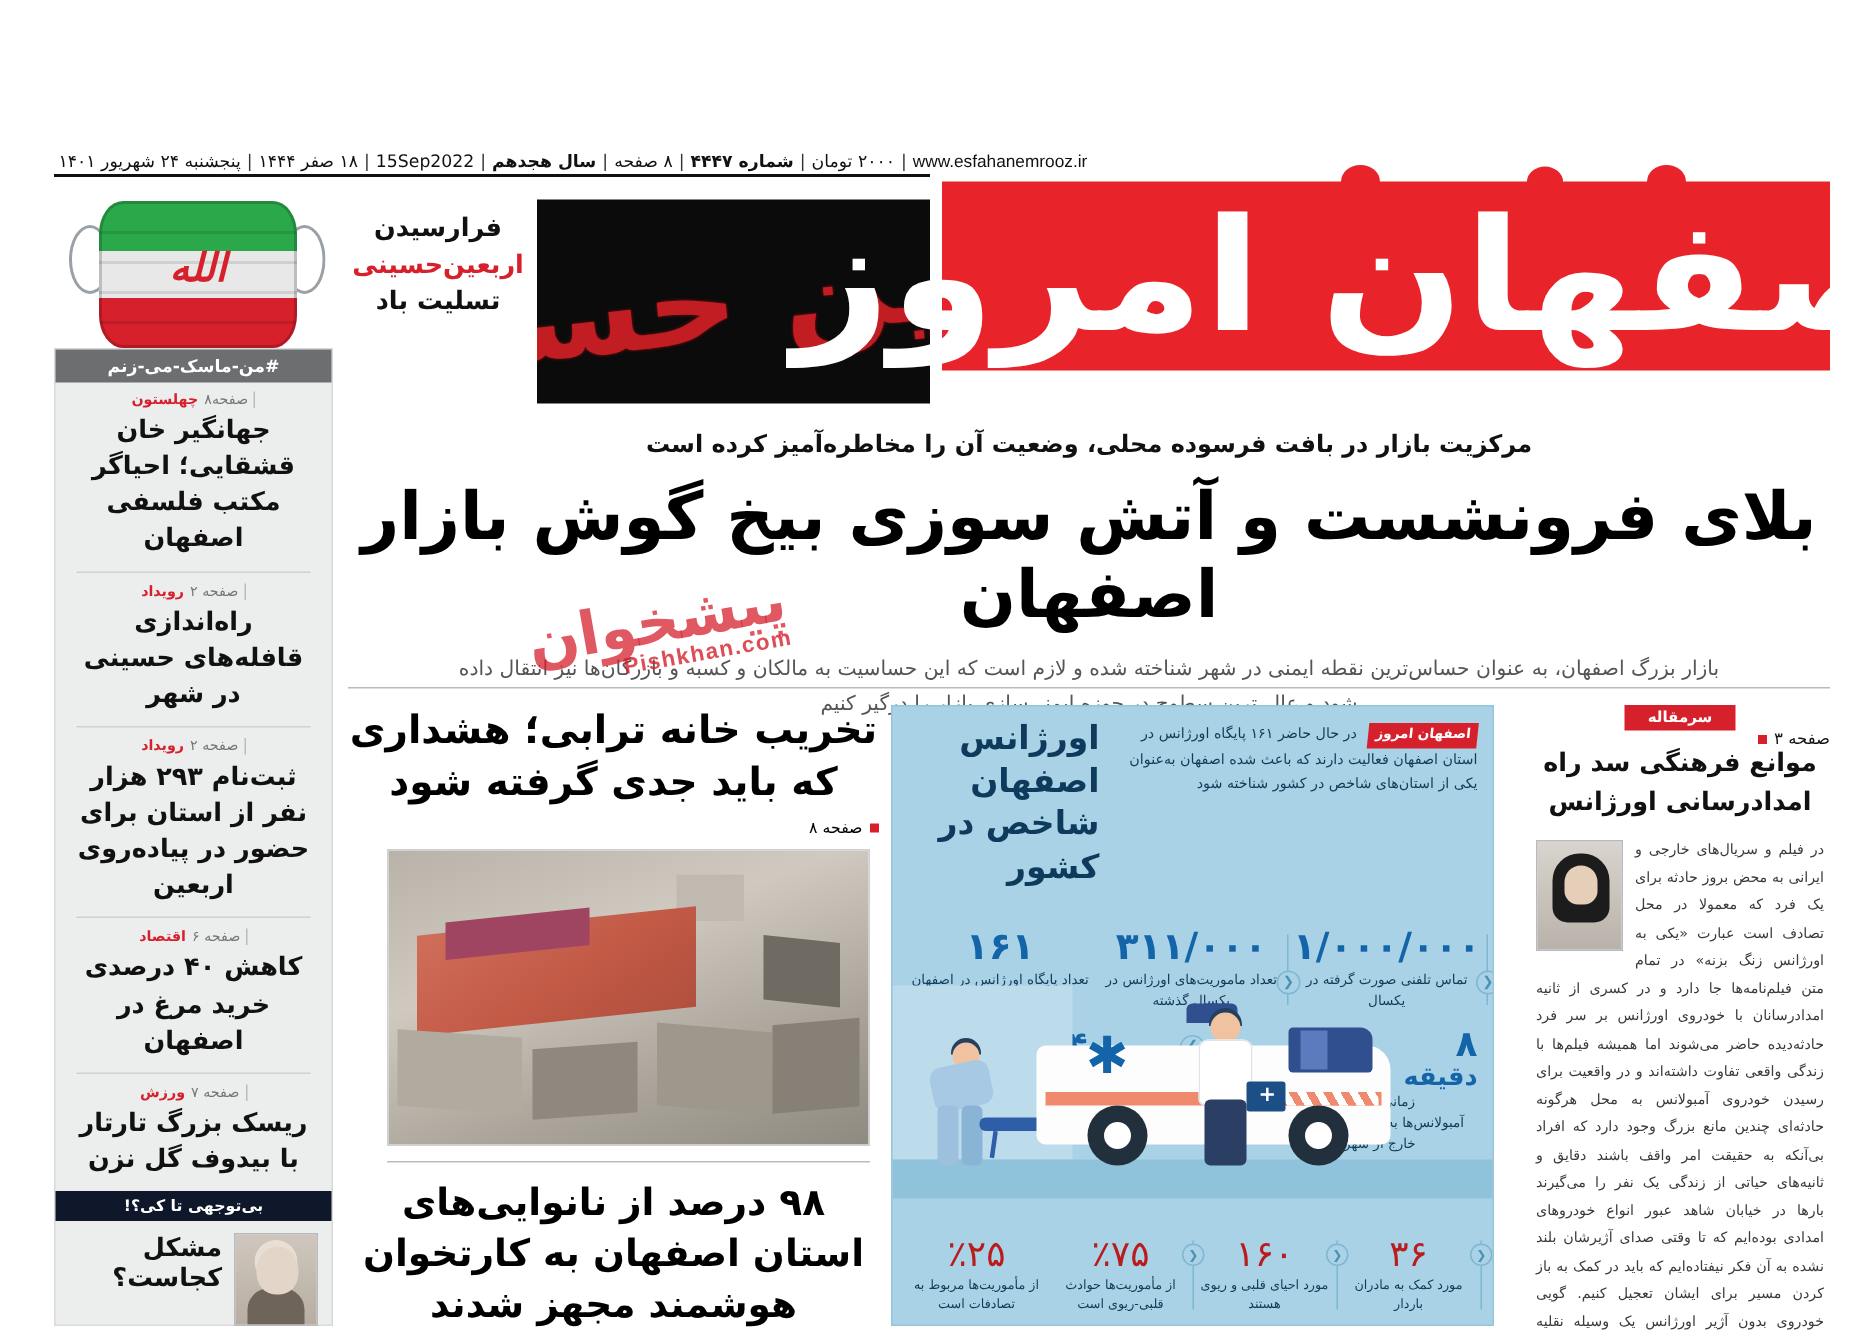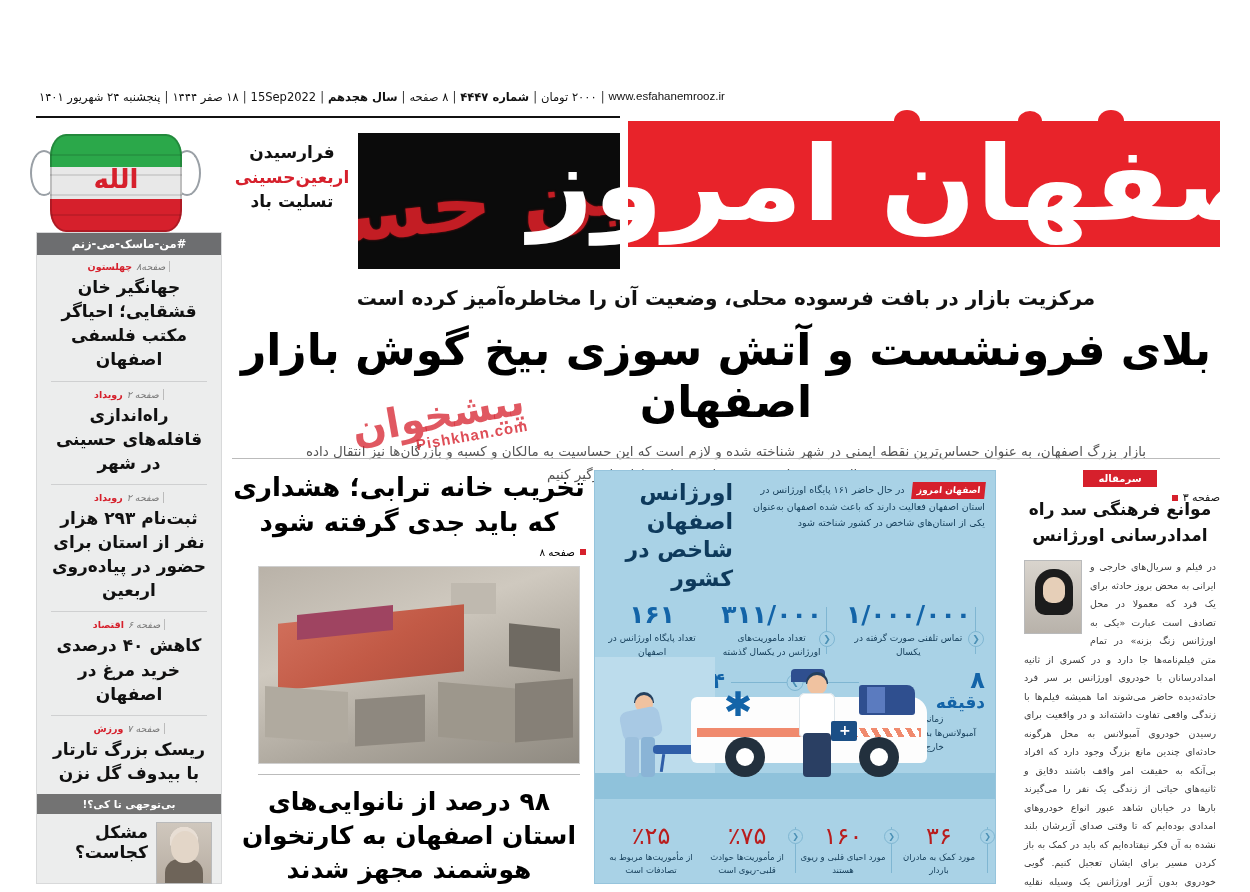--- a/index.html
+++ b/index.html
@@ -12,21 +12,21 @@
   }
   #page {
     position: relative;
     width: 1250px; height: 892px;
     background: #fff;
   }
 
   
   .topbar {
     position: absolute; left: 36px; top: 90px; width: 584px; height: 24px;
-    display: flex; flex-direction: row-reverse; align-items: flex-start;
+    display: flex; flex-direction: row-reverse; align-items: flex-end;
     justify-content: flex-start; gap: 0px;
     font-size: 11.5px; color: #111; white-space: nowrap;
     direction: rtl;
   }
   .topbar .seg { padding: 0 3px; }
   .topbar .sep { color: #333; padding: 0 1px; }
   .topbar .bold { font-weight: bold; letter-spacing: .4px; }
   .topbar .url { font-family: "Liberation Sans", sans-serif; direction: ltr; font-size: 11.5px; }
   .topline {
     position: absolute; left: 36px; top: 116px; width: 584px;
@@ -59,21 +59,21 @@
     letter-spacing: -2px; transform: scaleX(1.08);
     white-space: nowrap;
   }
   .mast-dot {
     position: absolute; top: -10px; right: 178px;
     width: 24px; height: 20px; background: #e8232a; border-radius: 50% 50% 0 0;
   }
 
   
   .maskwrap {
-    position: absolute; left: 28px; top: 128px; width: 175px; height: 110px;
+    position: absolute; left: 44px; top: 128px; width: 175px; height: 110px; font-style: italic;
   }
   .mask-body {
     position: absolute; left: 22px; top: 6px; width: 132px; height: 98px;
     border-radius: 16px / 22px;
     overflow: hidden;
     background: linear-gradient(#2ba84a 0 34%, #e8e8e8 34% 66%, #d6202c 66% 100%);
     box-shadow: inset 0 0 0 2px rgba(0,0,0,.18);
   }
   .mask-pleat { position:absolute; left:0; right:0; height:2px; background:rgba(0,0,0,.10); }
   .mask-emblem {
@@ -108,21 +108,21 @@
     white-space: nowrap; line-height: 1;
     text-shadow: 0 0 2px #8e1216;
   }
 
   
   .lead {
     position: absolute; left: 232px; top: 286px; width: 988px;
     direction: rtl; text-align: center;
   }
   .lead-kicker {
-    font-size: 20px; font-weight: bold; color: #111; margin-bottom: 14px;
+    font-size: 16px; font-weight: bold; color: #111; margin-bottom: 14px;
   }
   .lead-title {
     font-size: 44px; font-weight: bold; color: #000; line-height: 1.18;
     letter-spacing: -.5px;
   }
   .lead-sub {
     margin-top: 12px; font-size: 13.5px; color: #555; line-height: 1.75;
     padding: 0 60px;
   }
   .lead-page {
@@ -157,29 +157,29 @@
     font-size: 11.5px; font-weight: bold; padding: 4px 0; letter-spacing:.2px;
   }
   .sb-items { padding: 6px 10px 0 10px; direction: rtl; }
   .sb-item { margin-bottom: 9px; text-align: center; }
   .sb-tag {
     font-size: 9.5px; margin-bottom: 3px; color: #777;
     display: flex; justify-content: center; align-items: center; gap: 4px;
     flex-direction: row-reverse;
   }
   .sb-tag b { color: #d6202c; font-size: 9.5px; }
-  .sb-tag span { border-right: 1px solid #bbb; padding-right: 4px; font-style: italic; }
+  .sb-tag span { border-right: 1px solid #bbb; padding-right: 4px; }
   .sb-desc { font-size: 9.5px; color: #8a8a8a; line-height: 1.55; margin-bottom: 3px; }
   .sb-title { font-size: 17px; font-weight: bold; color: #111; line-height: 1.42; }
   .sb-divider { border-top: 1px solid #cfd0d1; margin: 7px 4px; }
 
   
   .opbox { margin-top: auto; }
   .op-banner {
-    background: #737373; color: #fff; font-size: 10.5px; font-weight: bold;
+    background: #0f172a; color: #fff; font-size: 10.5px; font-weight: bold;
     text-align: center; padding: 4px 0;
   }
   .op-body {
     display: flex; flex-direction: row-reverse; padding: 8px 9px 9px 9px;
     direction: rtl; gap: 8px; align-items: flex-start;
   }
   .op-left { flex: 1; }
   .op-title { font-size: 17px; font-weight: bold; color: #111; margin-bottom: 22px; }
   .op-photo {
     width: 56px; height: 62px; flex: 0 0 56px;
@@ -248,21 +248,21 @@
   }
   .info-lead {
     flex: 1; font-size: 9.5px; color: #123b57; line-height: 1.7; text-align: right;
     padding-top: 3px;
   }
   .info-badge {
     display:inline-block; background:#d6202c; color:#fff; font-size:9px;
     font-weight:bold; padding: 1px 5px; margin-left: 4px; transform: skewX(-6deg);
   }
   .stats {
-    display:flex; flex-direction: row-reverse; padding: 4px 20px 6px 8px; gap: 16px;
+    display:flex; flex-direction: row-reverse; padding: 4px 4px 6px 8px; gap: 0; margin-top: 16px;
   }
   .stat { flex: 1; text-align: center; padding: 0 4px; position: relative; }
   .stat + .stat::after {
     content:""; position:absolute; right: -1px; top: 6px; bottom: 6px;
     width: 1px; background: #7fb6d2;
   }
   .stat-num { font-size: 25px; font-weight: bold; color: #1364a8; line-height:1.1; }
   .stat-lbl { font-size: 9px; color: #123b57; line-height: 1.6; margin-top: 2px; }
   .chev {
     position: absolute; right: -9px; top: 30px; width: 16px; height: 16px;

